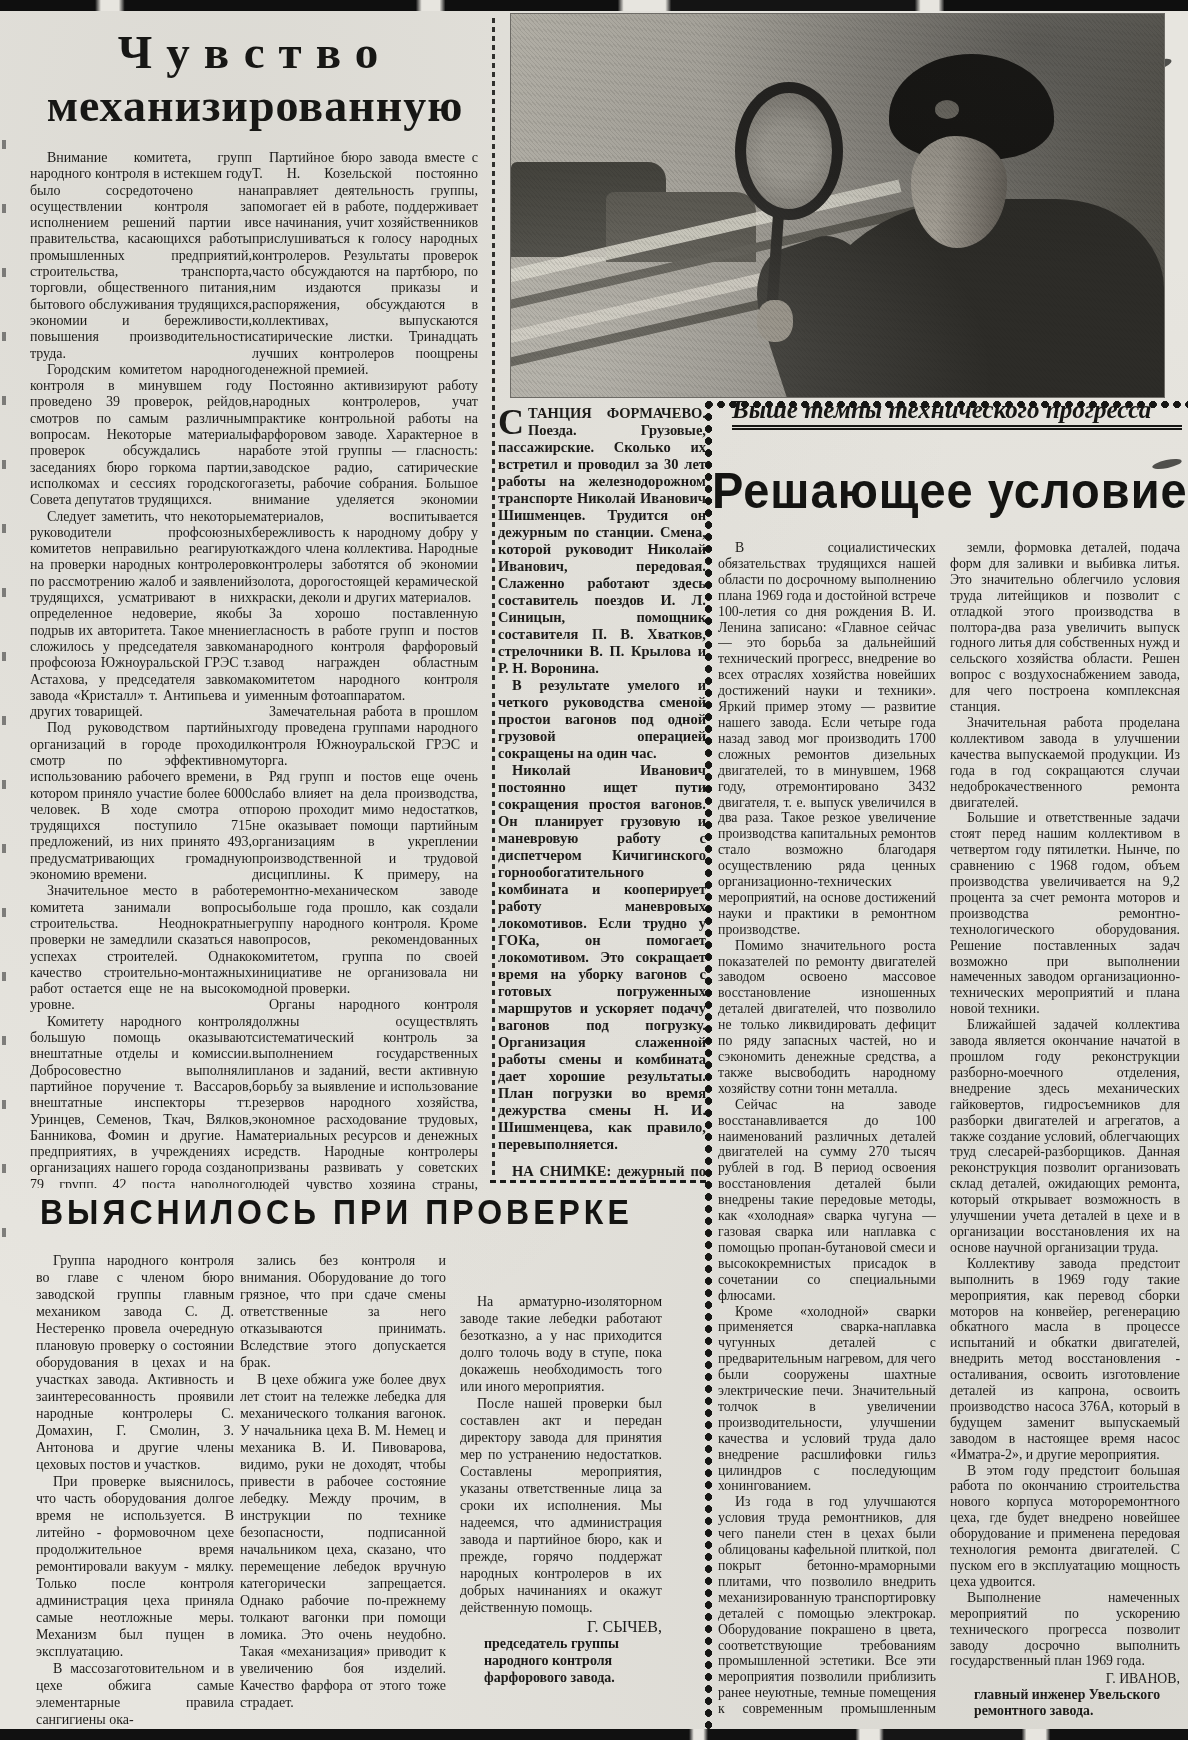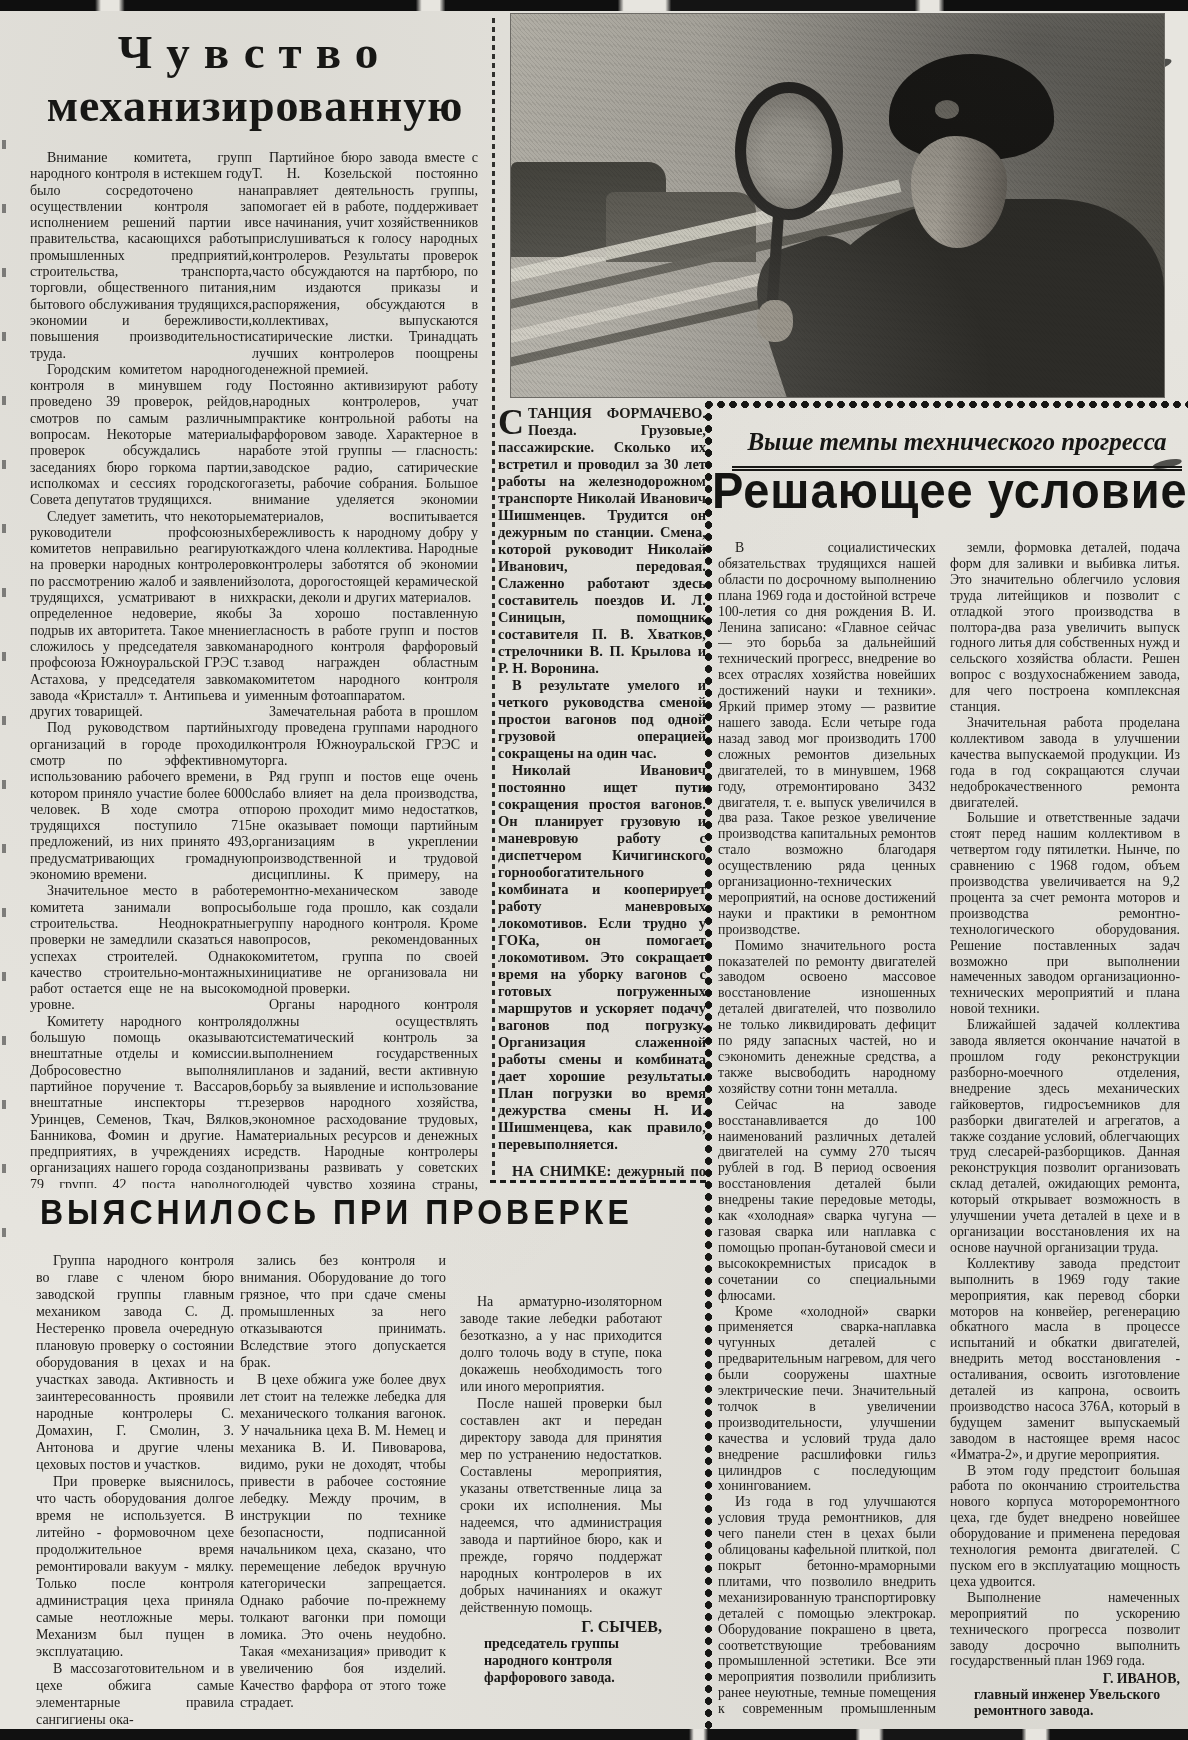--- a/index.html
+++ b/index.html
@@ -28,40 +28,40 @@
       background-image:radial-gradient(circle 5px at 50% 50%, #161614 72%, transparent 78%);
       background-size:12px 11px;background-repeat:repeat-x;}
   .wavy-left{position:absolute;width:11px;
       background-image:radial-gradient(circle 5px at 50% 50%, #161614 72%, transparent 78%);
       background-size:11px 12px;background-repeat:repeat-y;}
   
   .sense-head{position:absolute;left:22px;top:24px;width:466px;text-align:center;
       font-weight:bold;color:#171715;}
   .sense-head .l1{font-size:47px;letter-spacing:14px;line-height:56px;}
   .sense-head .l2{font-size:46px;letter-spacing:1px;line-height:52px;}
-  .kicker{position:absolute;left:732px;top:428px;width:450px;text-align:center;
+  .kicker{position:absolute;left:732px;top:396px;width:450px;
       font-style:italic;font-weight:bold;font-size:25px;line-height:27px;color:#161614;
-      padding-bottom:11px;border-bottom:5px double #161614;}
+      padding-bottom:2px;border-bottom:5px double #161614;}
   .dec-head{position:absolute;left:712px;top:458px;width:472px;text-align:center;white-space:nowrap;
       font-family:"Liberation Sans",sans-serif;font-weight:bold;font-size:47px;line-height:60px;
       letter-spacing:1px;color:#141412;transform:scaleY(1.08);transform-origin:top;}
   .insp-head{position:absolute;left:40px;top:1192px;width:592px;text-align:center;white-space:nowrap;
       font-family:"Liberation Sans",sans-serif;font-weight:bold;font-size:32px;letter-spacing:4px;
       color:#141412;transform:scaleY(1.1);transform-origin:top;}
   
   .col{position:absolute;overflow:hidden;text-align:justify;}
   .col p{margin:0;text-indent:17px;}
   .sense-col{font-size:14px;line-height:16.3px;}
   .dec-col{font-size:13.8px;line-height:15.9px;}
   .insp-col{font-size:14px;line-height:17px;}
   .st-col{font-size:14.5px;line-height:17px;font-weight:bold;}
   .st-col p{text-indent:14px;}
   .st-col .lead{text-indent:0;}
   .dropcap{float:left;font-size:36px;line-height:30px;font-weight:bold;padding:2px 4px 0 0;}
-  .sig-right{display:block;text-align:right;font-weight:bold;text-indent:0 !important;margin-top:2px !important;}
+  .sig-right{display:block;text-align:right;font-weight:normal;text-indent:0 !important;margin-top:2px !important;}
   .sig-role{display:block;font-weight:bold;text-align:left;padding-left:24px;text-indent:0 !important;}
   .note-gap{margin-top:10px !important;}
   
   .photo{position:absolute;left:510px;top:13px;width:653px;height:383px;overflow:hidden;
       border:1px solid #6d6b66;
       background:linear-gradient(115deg,#b2afa6 0%,#a19e96 30%,#8f8c85 50%,#787670 68%,#5b5952 85%,#494741 100%);}
   .photo::after{content:"";position:absolute;inset:0;
       background:repeating-linear-gradient(48deg, rgba(25,25,22,.10) 0 1px, transparent 1px 3px),
                  radial-gradient(ellipse at 80% 8%, rgba(30,30,28,.35), transparent 45%),
                  radial-gradient(ellipse at 10% 95%, rgba(240,238,230,.25), transparent 50%);}
@@ -182,21 +182,21 @@
 
   <div class="insp-head">ВЫЯСНИЛОСЬ ПРИ ПРОВЕРКЕ</div>
 
   <div class="col insp-col" style="left:36px;top:1252px;width:198px;height:478px;">
     <p>Группа народного контроля во главе с членом бюро заводской группы главным механиком завода С. Д. Нестеренко провела очередную плановую проверку о состоянии оборудования в цехах и на участках завода. Активность и заинтересованность проявили народные контролеры С. Домахин, Г. Смолин, З. Антонова и другие члены цеховых постов и участков.</p>
     <p>При проверке выяснилось, что часть оборудования долгое время не используется. В литейно - формовочном цехе продолжительное время ремонтировали вакуум - мялку. Только после контроля администрация цеха приняла самые неотложные меры. Механизм был пущен в эксплуатацию.</p>
     <p>В массозаготовительном и в цехе обжига самые элементарные правила сангигиены ока-</p>
   </div>
 
   <div class="col insp-col" style="left:240px;top:1252px;width:206px;height:478px;">
-    <p>зались без контроля и внимания. Оборудование до того грязное, что при сдаче смены промышленных за него отказываются принимать. Вследствие этого допускается брак.</p>
+    <p>зались без контроля и внимания. Оборудование до того грязное, что при сдаче смены ответственные за него отказываются принимать. Вследствие этого допускается брак.</p>
     <p>В цехе обжига уже более двух лет стоит на тележке лебедка для механического толкания вагонок. У начальника цеха В. М. Немец и механика В. И. Пивоварова, видимо, руки не доходят, чтобы привести в рабочее состояние лебедку. Между прочим, в инструкции по технике безопасности, подписанной начальником цеха, сказано, что перемещение лебедок вручную категорически запрещается. Однако рабочие по-прежнему толкают вагонки при помощи ломика. Это очень неудобно. Такая «механизация» приводит к увеличению боя изделий. Качество фарфора от этого тоже страдает.</p>
   </div>
 
   <div class="col insp-col" style="left:460px;top:1252px;width:202px;height:478px;margin-top:41px;">
     <p>На арматурно-изоляторном заводе такие лебедки работают безотказно, а у нас приходится долго толочь воду в ступе, пока докажешь необходимость того или иного мероприятия.</p>
     <p>После нашей проверки был составлен акт и передан директору завода для принятия мер по устранению недостатков. Составлены мероприятия, указаны ответственные лица за сроки их исполнения. Мы надеемся, что администрация завода и партийное бюро, как и прежде, горячо поддержат народных контролеров в их добрых начинаниях и окажут действенную помощь.</p>
     <span class="sig-right" style="font-size:16px;">Г. СЫЧЕВ,</span>
     <span class="sig-role">председатель группы народного контроля фарфорового завода.</span>
   </div>
 

